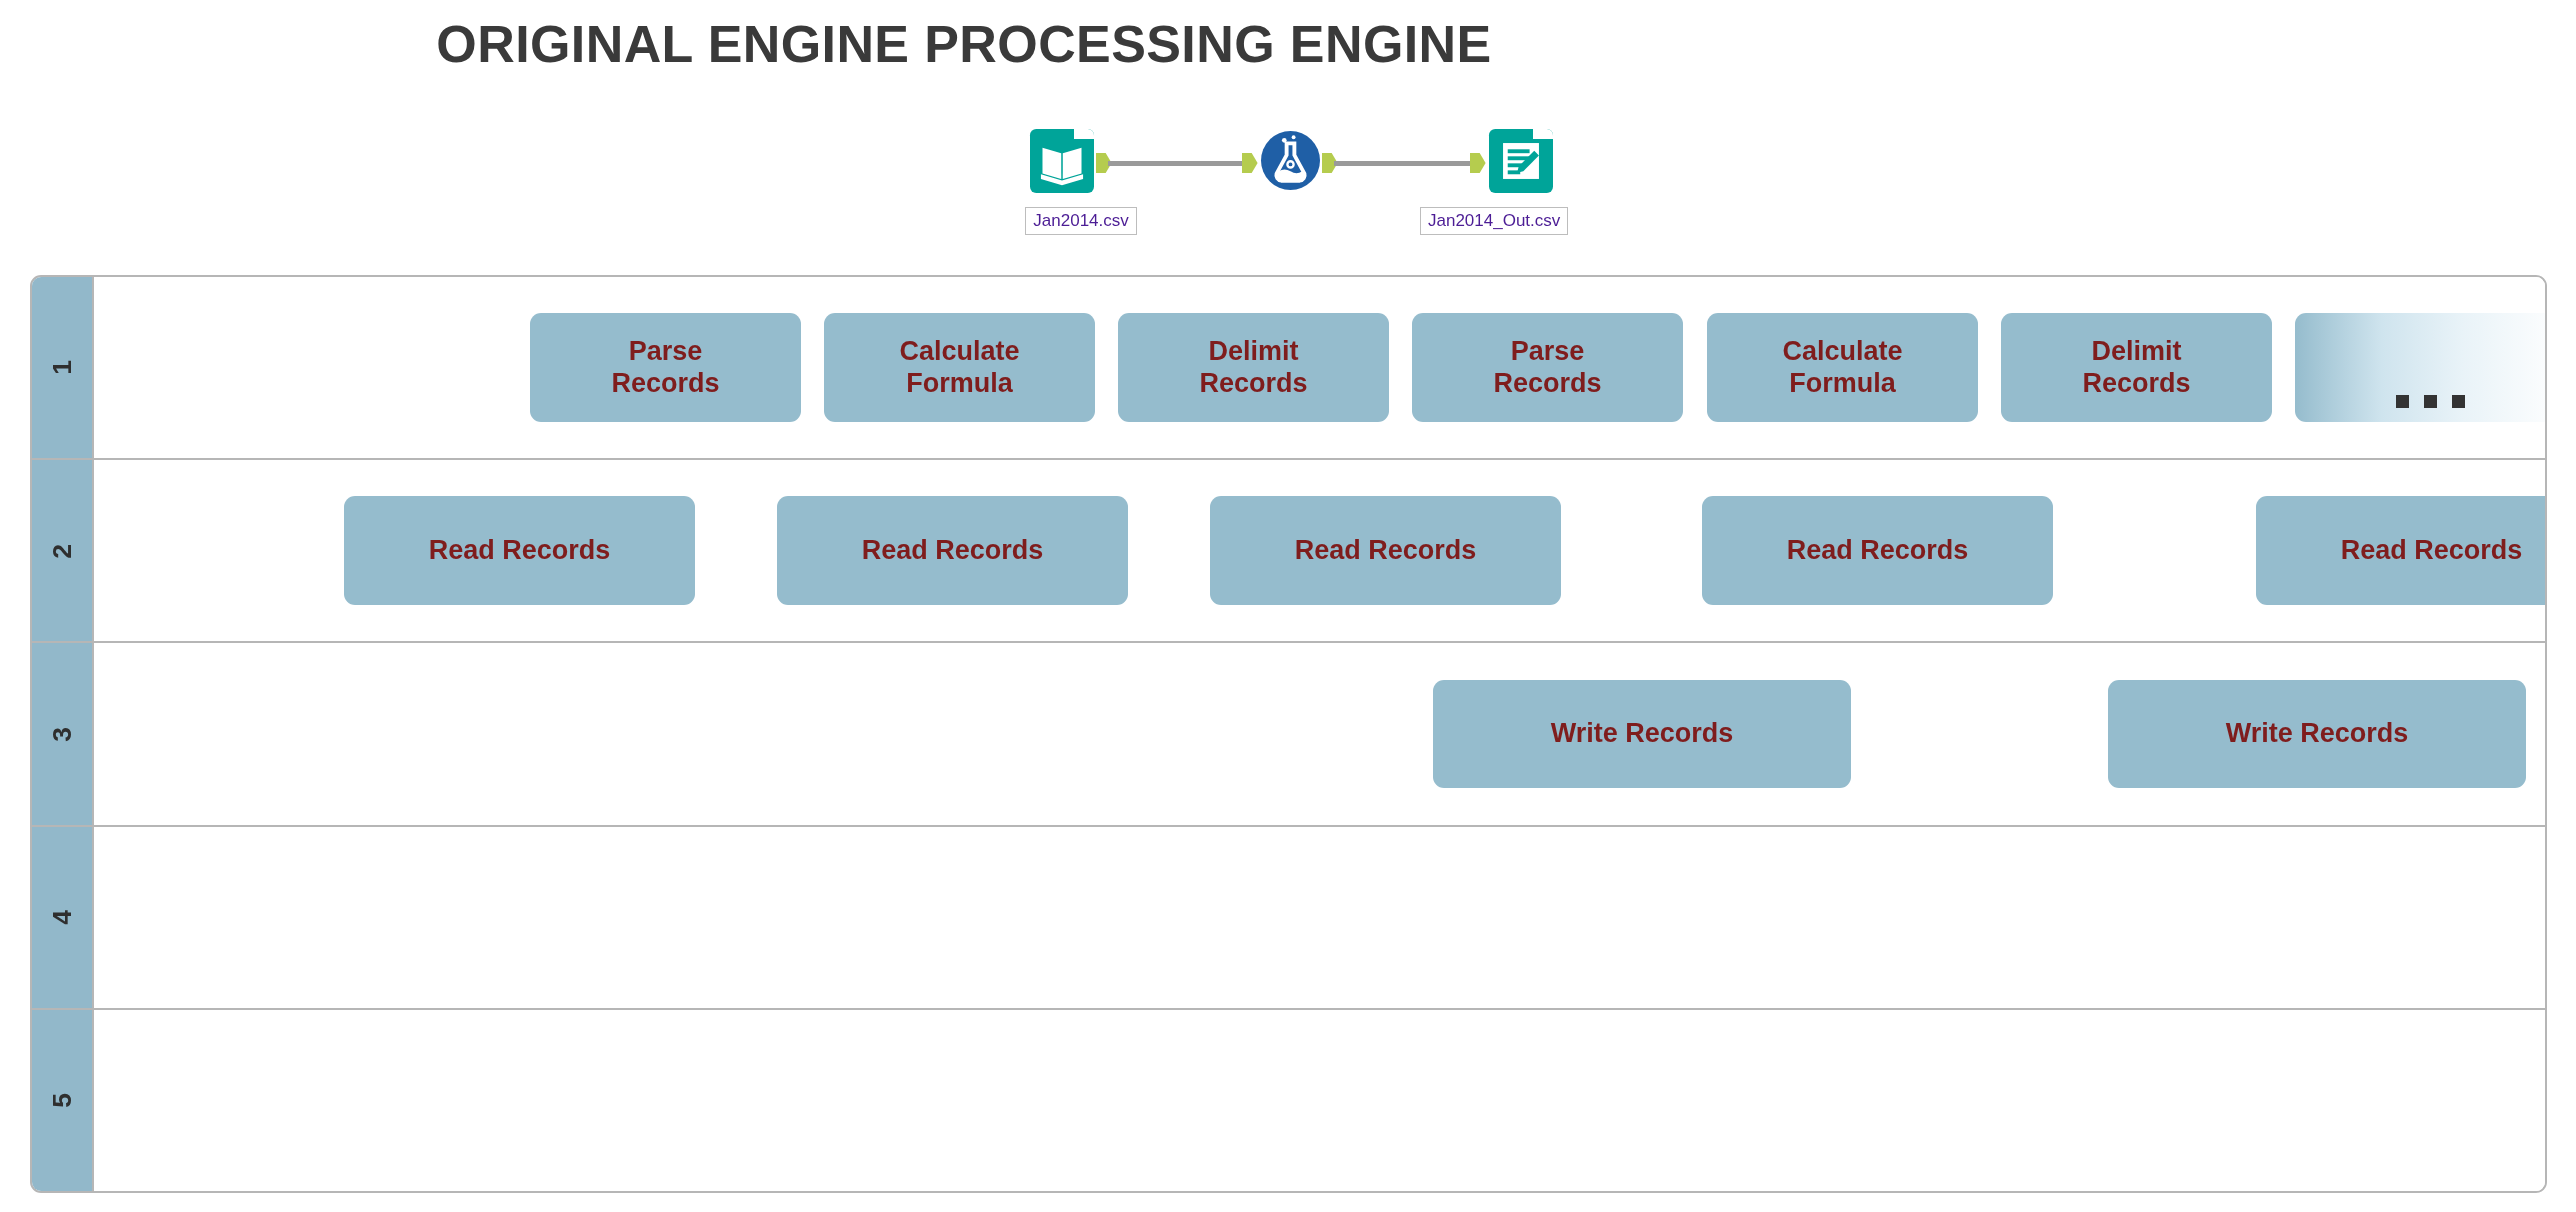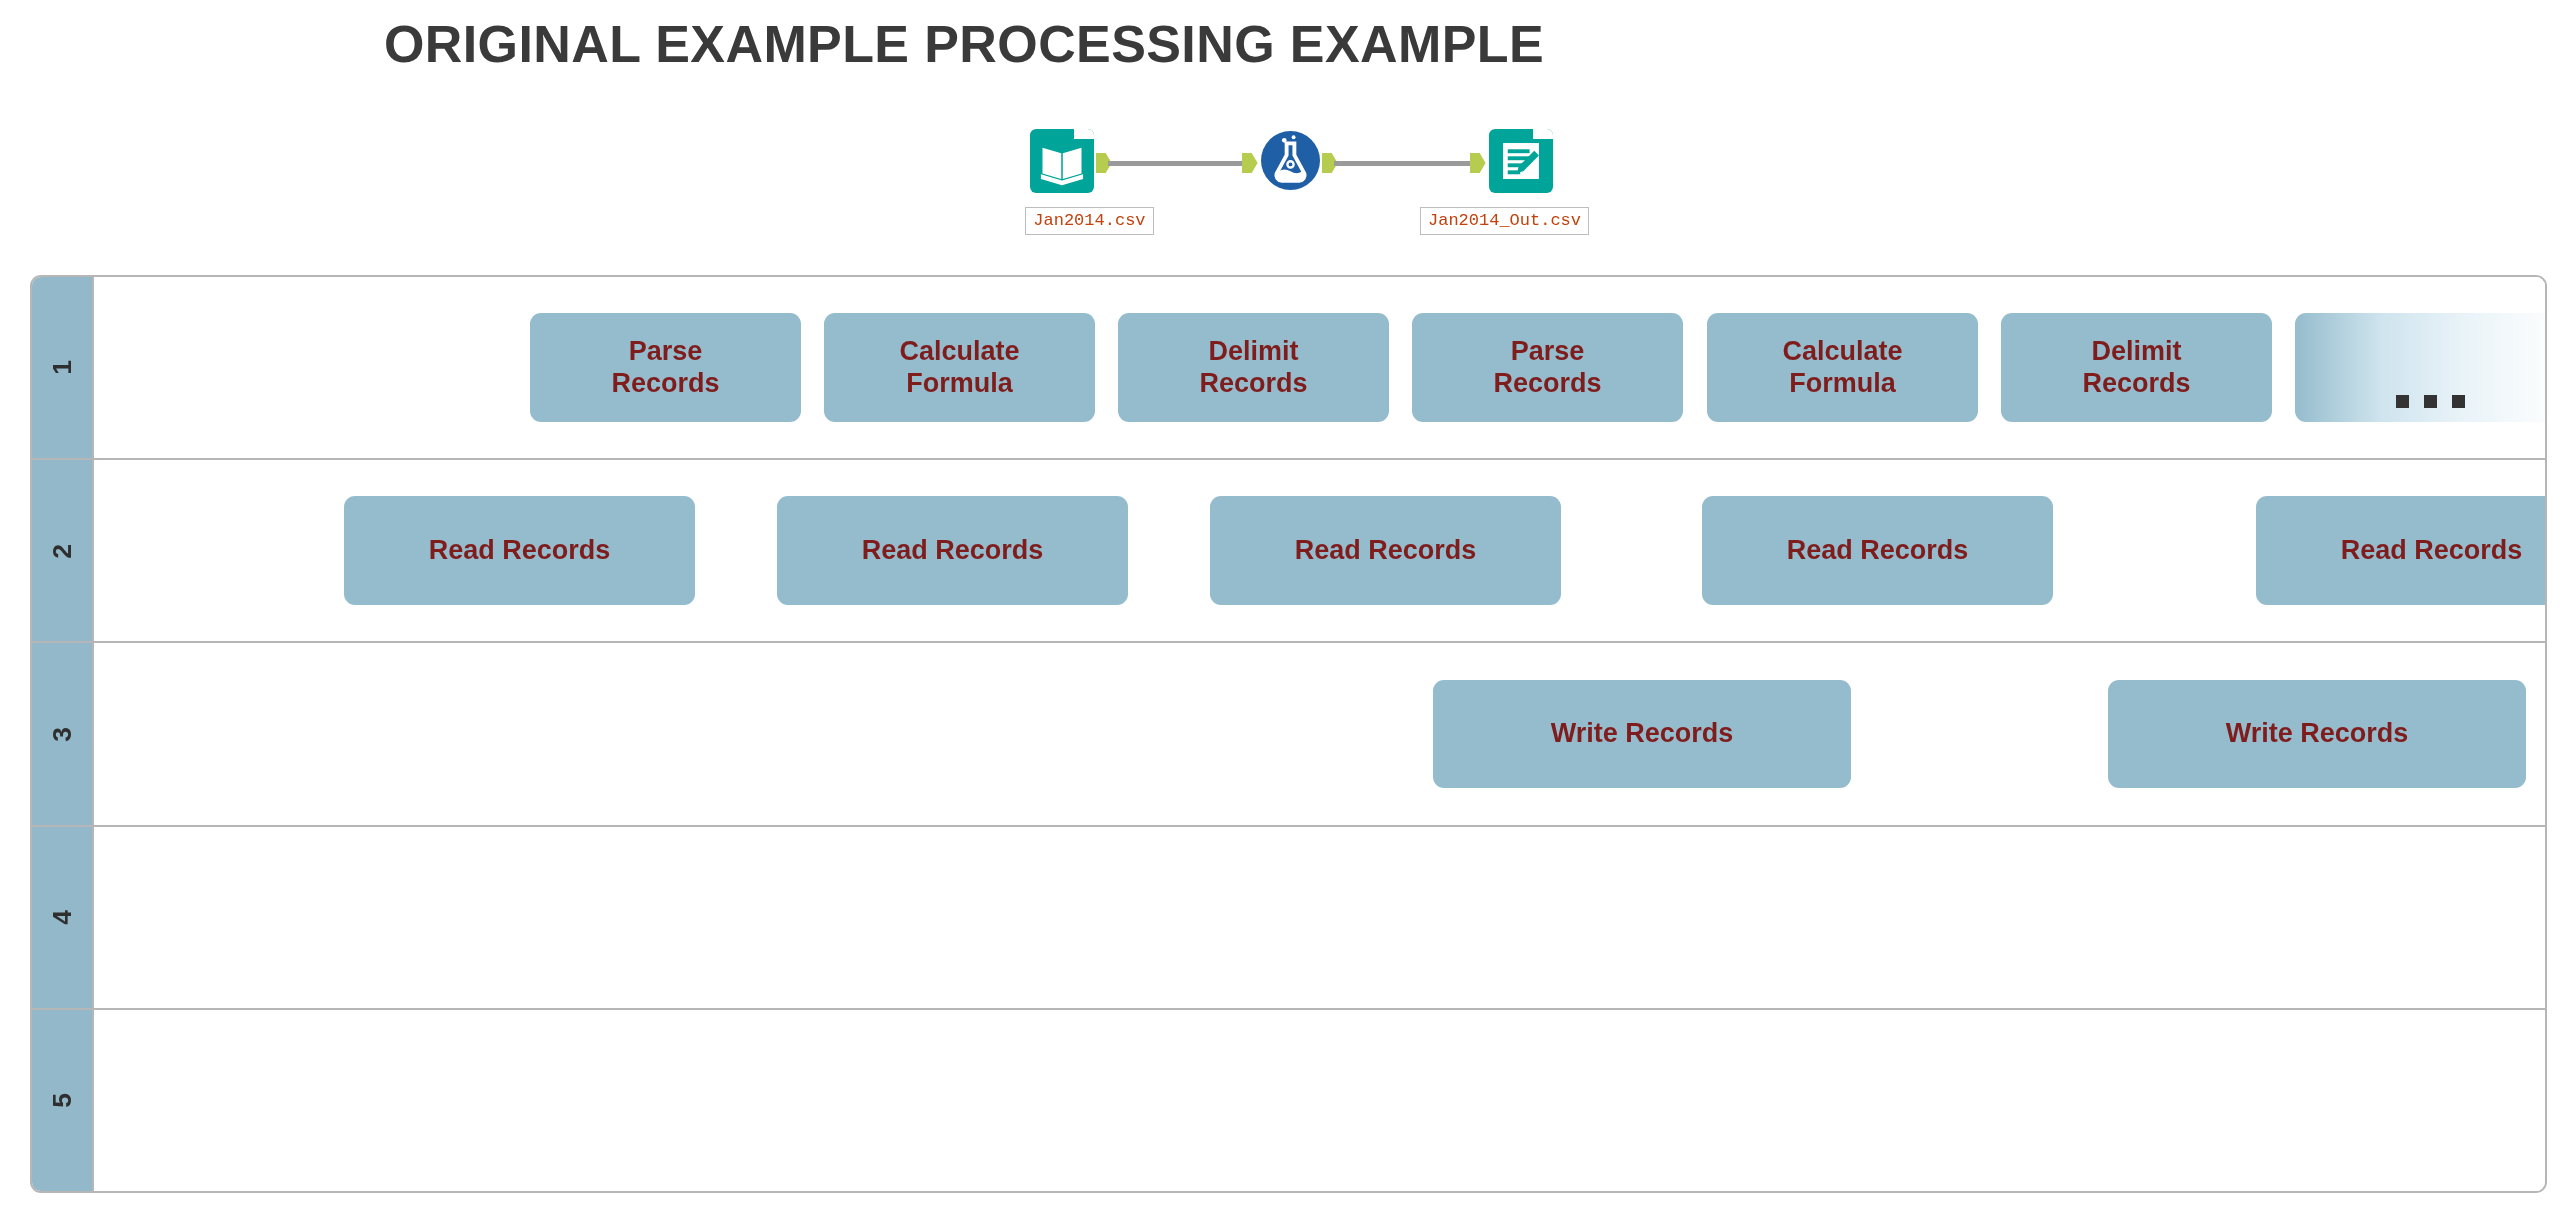--- a/index.html
+++ b/index.html
@@ -92,23 +92,23 @@
     background: #b5cc4e;
     top: 24px;
   }
   .wf-anchor.out { clip-path: polygon(0 0, 62% 0, 100% 50%, 62% 100%, 0 100%); }
   .wf-anchor.in  { clip-path: polygon(0 0, 62% 0, 100% 50%, 62% 100%, 0 100%); }
 
   .wf-label {
     position: absolute;
     border: 1.6px solid #bdbdbd;
     background: #ffffff;
-    color: #c2410c;
+    color: #4c1d95;
     font-size: 17px;
-    font-family: Liberation Mono, monospace;
+    font-family: Liberation Sans, sans-serif;
     padding: 3.9px 7px 4.7px 7px;
     white-space: nowrap;
     top: 78px;
     line-height: 1;
   }
 
   
   .grid {
     position: absolute;
     left: 30px;
@@ -195,21 +195,21 @@
     width: 13.3px;
     height: 13.3px;
     background: #333333;
   }
 </style>
 </head>
 <body>
 
 <div id="page">
 
-  <div class="page-title">ORIGINAL EXAMPLE PROCESSING EXAMPLE</div>
+  <div class="page-title">ORIGINAL ENGINE PROCESSING ENGINE</div>
 
   <div class="workflow">
 
     <div class="wf-node" style="left:0px; top:0px;">
       <div class="wf-icon-square">
         <svg class="wf-svg" width="64" height="64" viewBox="0 0 82 82">
           <path d="M16 24 L40 31 L40 64 L16 57 Z" fill="#ffffff"></path>
           <path d="M66 24 L42 31 L42 64 L66 57 Z" fill="#ffffff"></path>
           <path d="M14 58 L41 66 L68 58 L68 64 L41 72 L14 64 Z" fill="#ffffff"></path>
         </svg>

